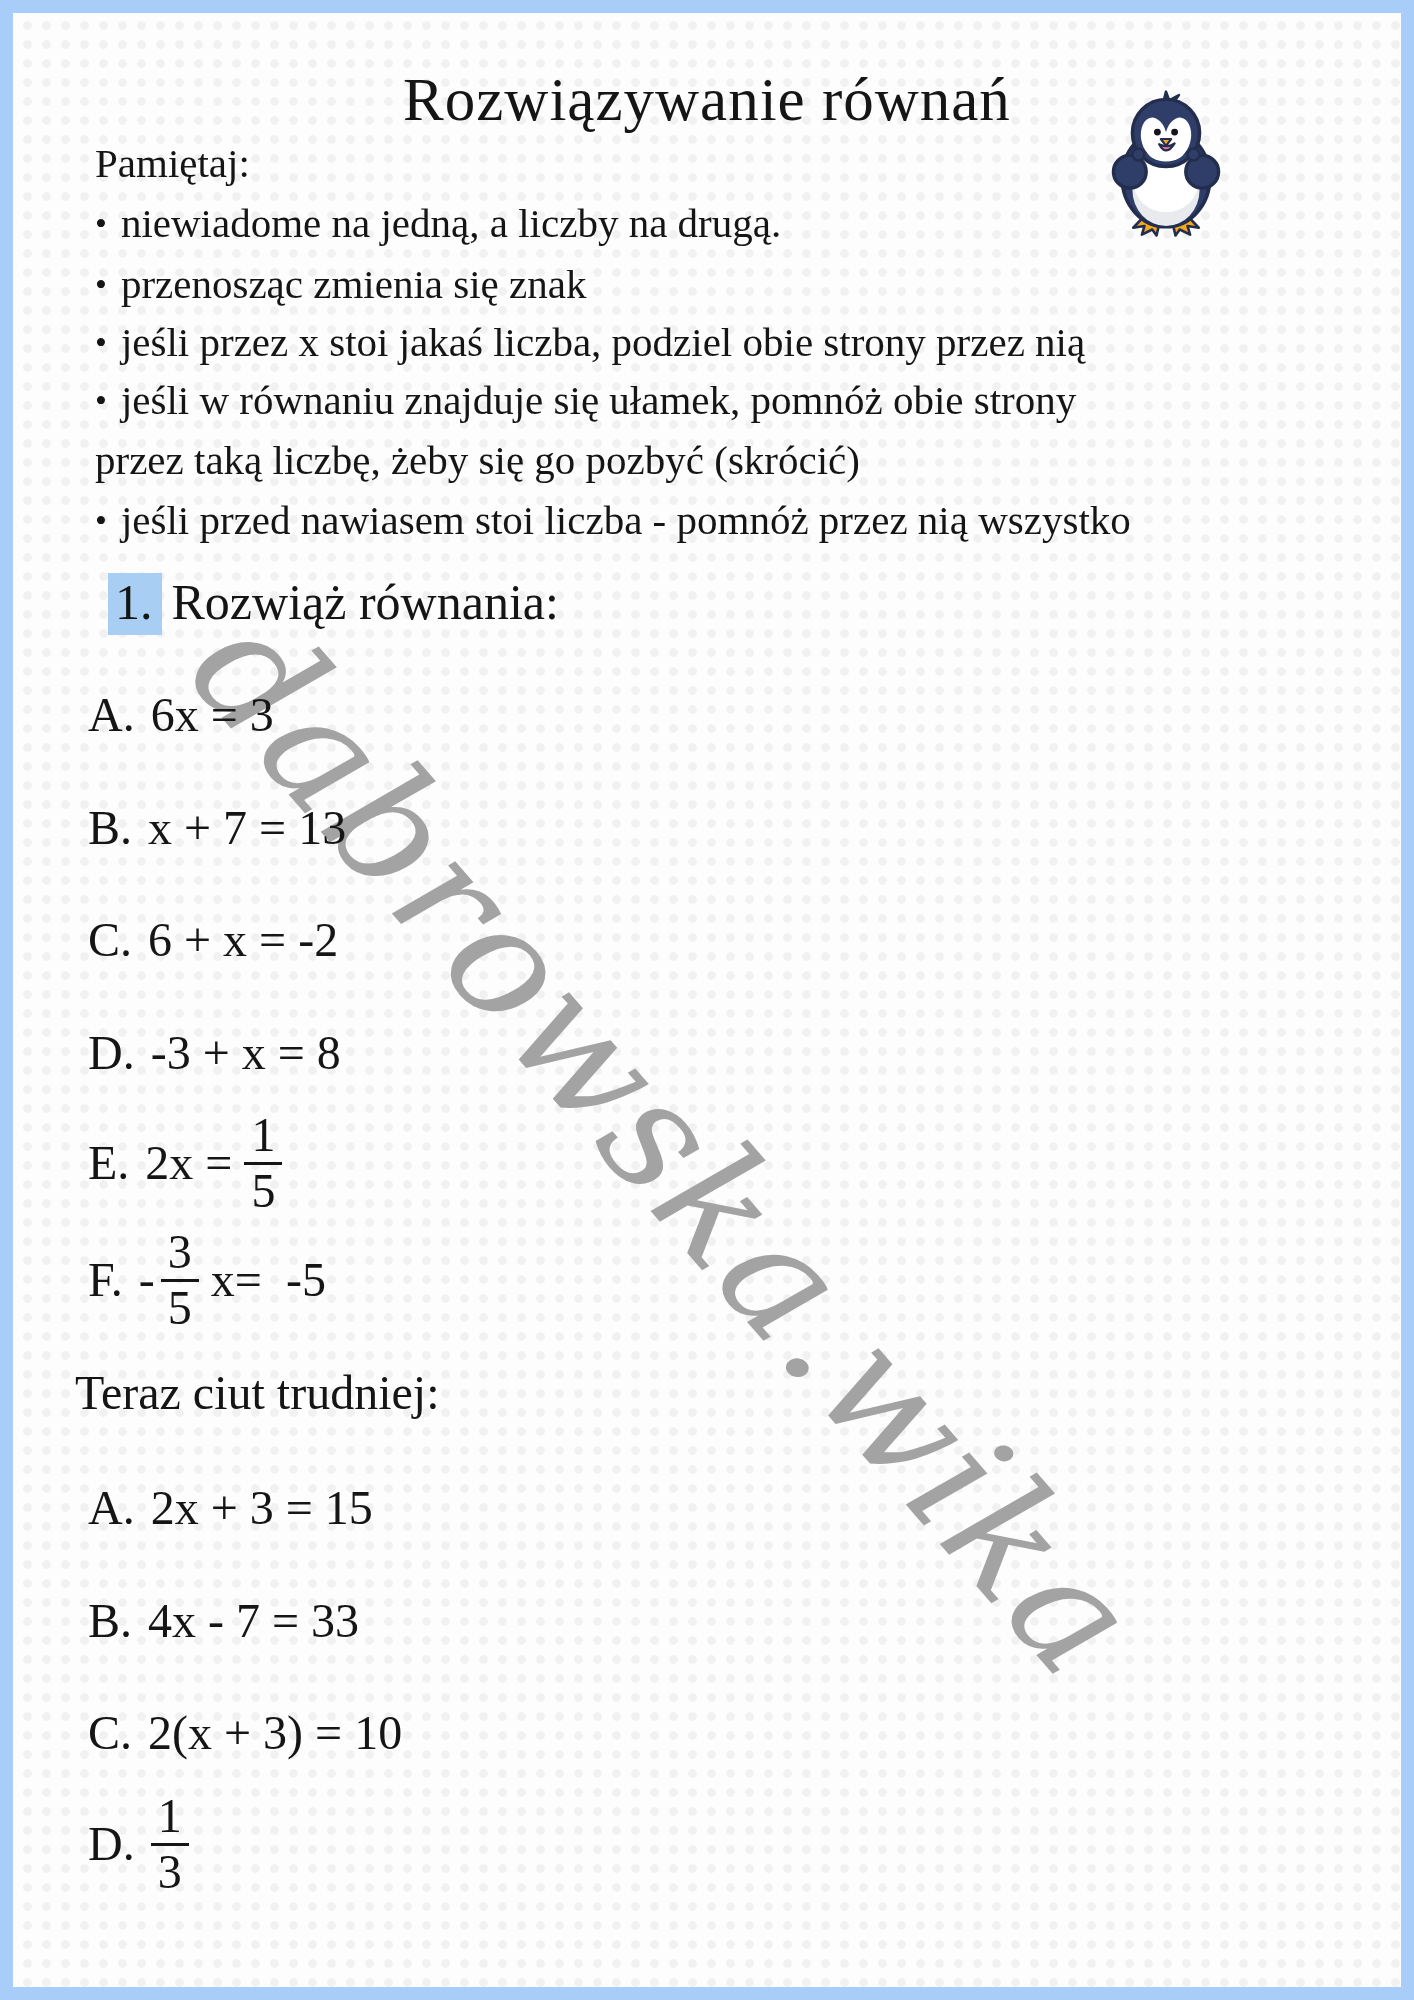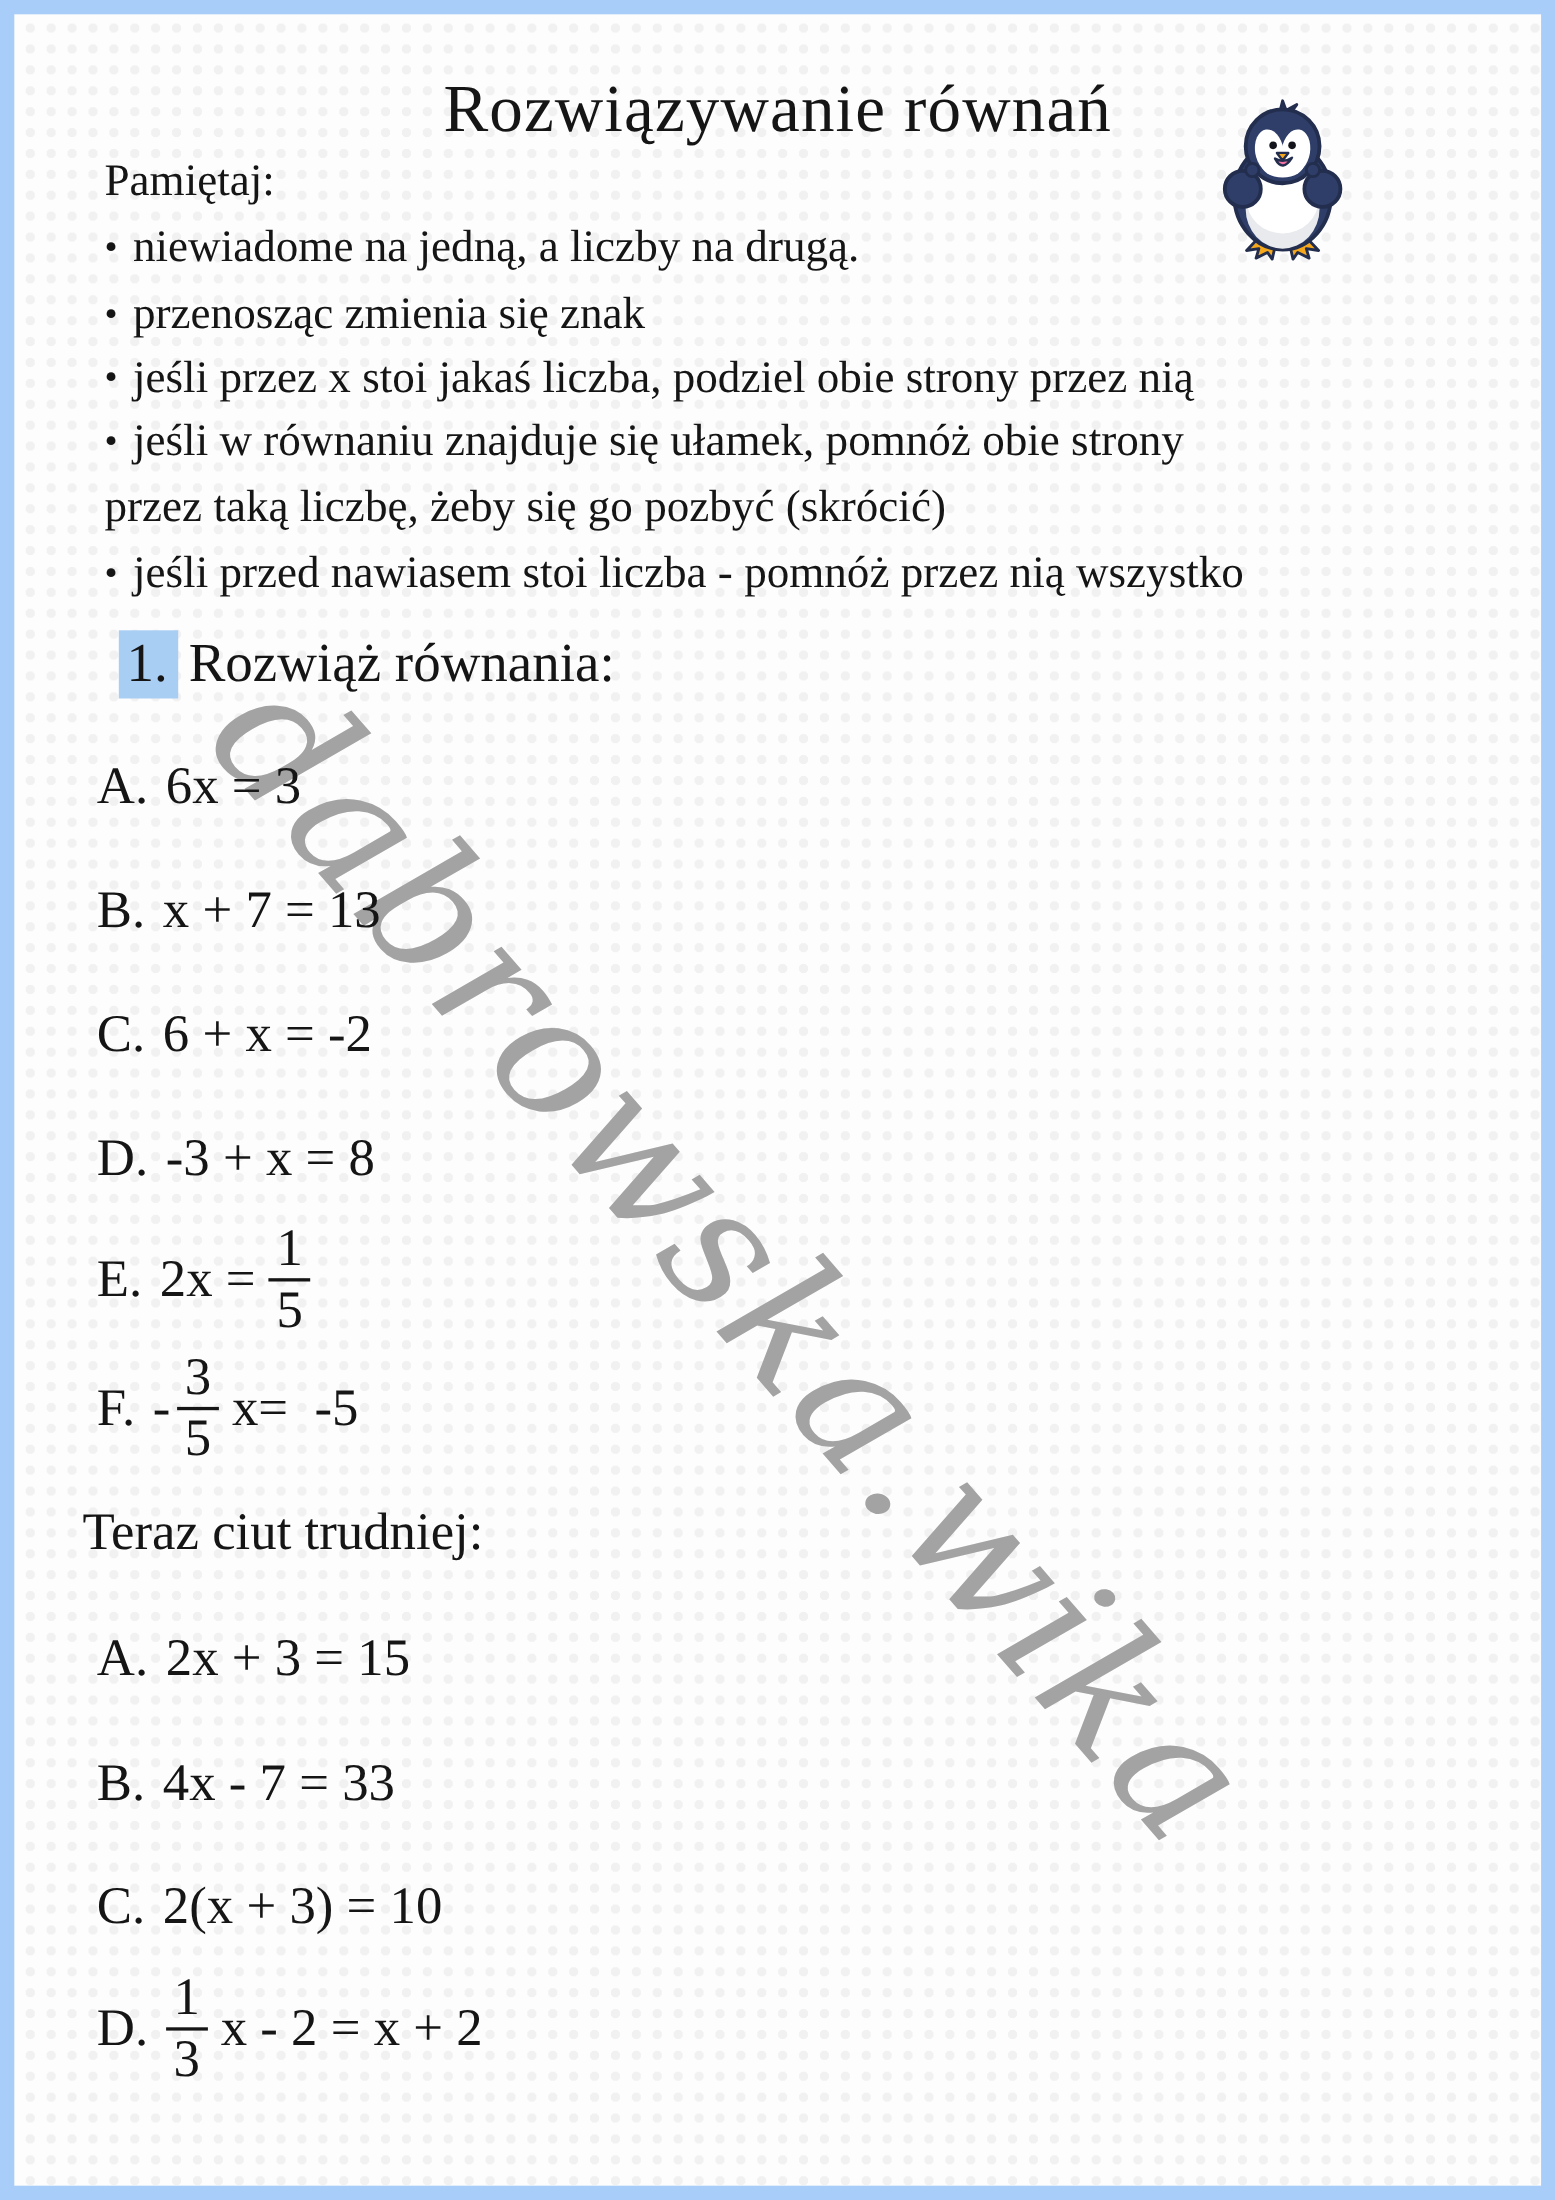--- a/index.html
+++ b/index.html
@@ -162,17 +162,16 @@
     <div class="eq" style="top:1692px">
       <span class="label">C.</span>
         <span>2(x + 3) = 10</span>
     </div>
     <div class="eq" style="top:1775px; height:112px">
       <span class="label">D.</span>
         <span class="frac">
           <span class="num">1</span>
           <span class="den">3</span>
         </span>
-        <span class="post">x - 2 = x + 2</span>
     </div>
 
   </div>
 </div>
 
 </body></html>

